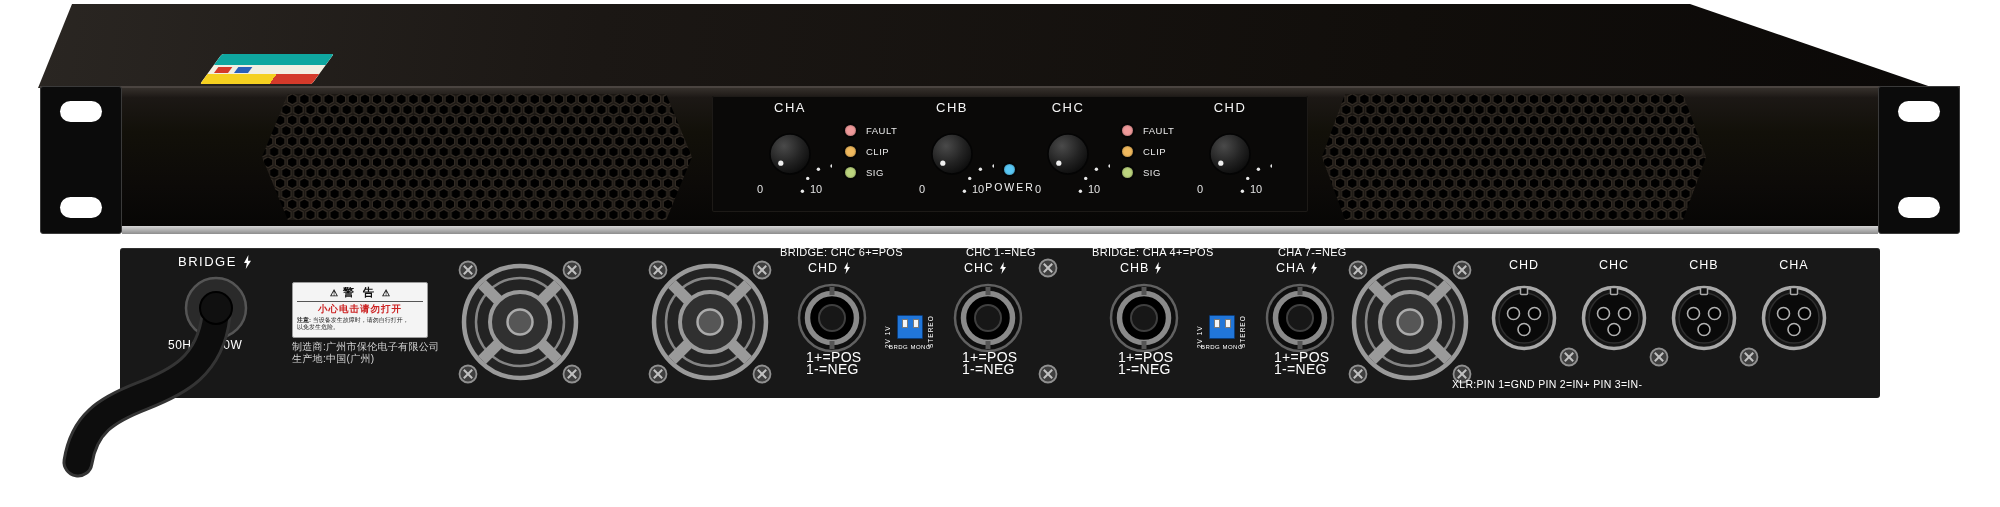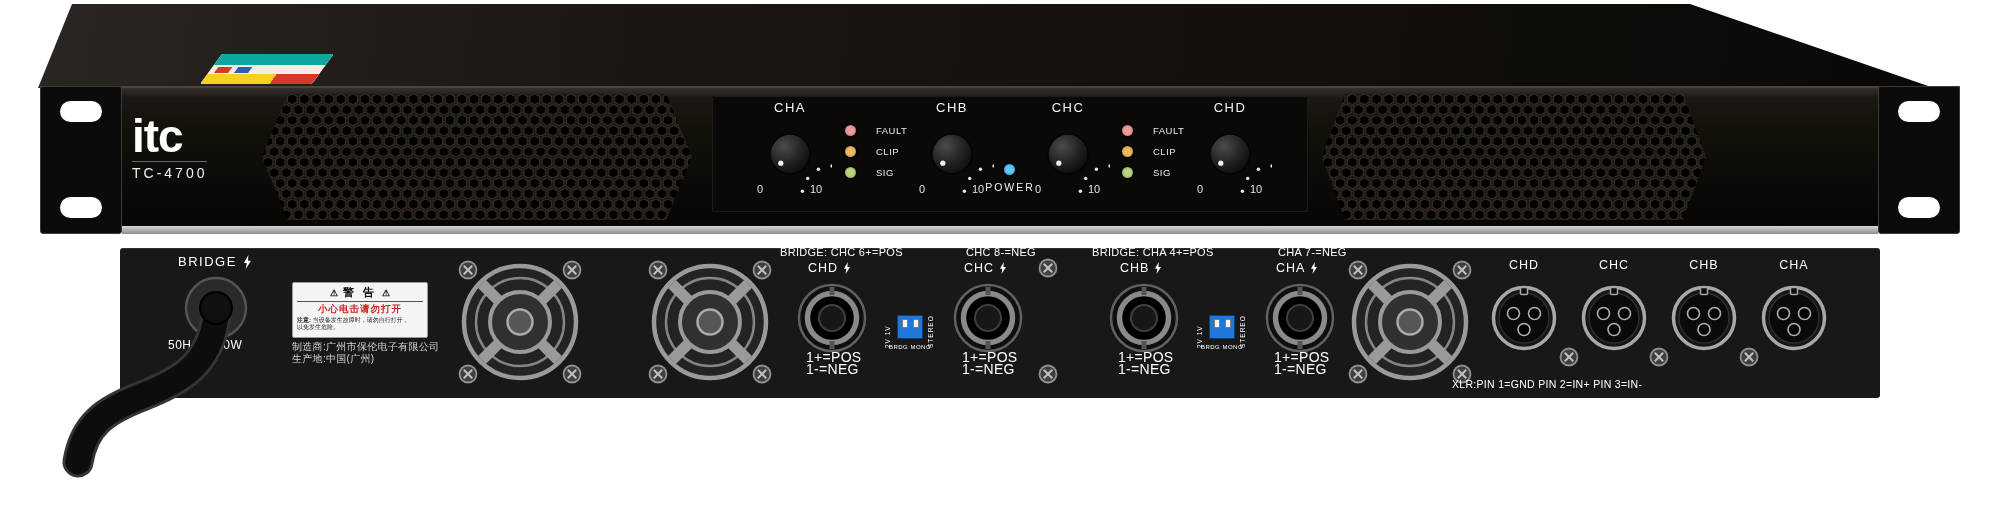--- a/index.html
+++ b/index.html
@@ -32,21 +32,21 @@
 
   .vent{top:94px;height:126px;clip-path:polygon(0 50%,6% 0,94% 0,100% 50%,94% 100%,6% 100%);}
 
   .ctrl-bg{left:712px;top:96px;width:596px;height:116px;background:#0a0908;border-radius:2px;
     box-shadow:inset 0 0 0 1px #1d1a17;}
   .ch-label{position:absolute;top:100px;width:60px;text-align:center;color:#f5f5f5;
     font-size:13px;letter-spacing:1.5px;}
   .knob{position:absolute;top:112px;width:84px;height:84px;}
   .kt{font-size:11px;fill:#e3e3e3;font-family:"Liberation Sans",sans-serif;}
 
-  .led-row{position:absolute;display:flex;align-items:center;gap:20px;}
+  .led-row{position:absolute;display:flex;align-items:center;gap:10px;}
   .led{width:11px;height:11px;border-radius:50%;box-shadow:inset 0 0 2px rgba(0,0,0,.5),0 0 0 2px #050505;}
   .led-fault{background:#ef9a9a;}
   .led-clip{background:#f0b95e;}
   .led-sig{background:#bcd47e;}
   .led-power{background:#5ac8f5;}
   .led-row span{font-size:9.5px;color:#eaeaea;letter-spacing:.5px;}
   .power-label{position:absolute;left:975px;top:181px;width:70px;text-align:center;
     font-size:10.5px;color:#f2f2f2;letter-spacing:2px;}
 
   .pswitch{left:1726px;top:118px;width:68px;height:76px;background:#020202;
@@ -171,24 +171,20 @@
 
   <div class="abs ear" style="left:40px">
     <div class="ear-hole" style="top:14px"></div>
     <div class="ear-hole" style="top:110px"></div>
   </div>
   <div class="abs ear" style="left:1878px">
     <div class="ear-hole" style="top:14px"></div>
     <div class="ear-hole" style="top:110px"></div>
   </div>
 
-  <div class="abs" style="left:132px;top:114px">
-    <div class="brand-name">itc</div>
-    <div class="brand-model">TC-4700</div>
-  </div>
 
   <div class="abs vent" style="left:262px;width:430px">
     <svg width="430" height="126">
       <defs>
         <pattern id="hexA" width="12.12" height="21" patternUnits="userSpaceOnUse">
           <rect width="12.12" height="21" fill="#1b1713"></rect>
           <g fill="#000000" stroke="#332c25" stroke-width="1.2">
             <path d="M6.06 -0.3 L10.87 2.47 L10.87 8.03 L6.06 10.8 L1.25 8.03 L1.25 2.47 Z"></path>
             <path d="M0 10.2 L4.81 12.97 L4.81 18.53 L0 21.3 L-4.81 18.53 L-4.81 12.97 Z"></path>
             <path d="M12.12 10.2 L16.93 12.97 L16.93 18.53 L12.12 21.3 L7.31 18.53 L7.31 12.97 Z"></path>
@@ -374,21 +370,21 @@
       <use href="#sym-screw"></use>
     </svg>
   <svg class="screw" style="left:1649px;top:347px">
       <use href="#sym-screw"></use>
     </svg>
   <svg class="screw" style="left:1739px;top:347px">
       <use href="#sym-screw"></use>
     </svg>
 
   <div class="bridge" style="left:780px">BRIDGE: CHC 6+=POS</div>
-  <div class="bridge" style="left:966px">CHC 8-=NEG</div>
+  <div class="bridge" style="left:966px">CHC 1-=NEG</div>
   <div class="bridge" style="left:1092px">BRIDGE: CHA 4+=POS</div>
   <div class="bridge" style="left:1278px">CHA 7-=NEG</div>
 
   <div class="rch-label" style="left:808px">
     <span>CHD</span>
     <svg class="bolt-xs">
         <use href="#sym-bolt"></use>
       </svg>
   </div>
   <div class="rch-label" style="left:964px">

